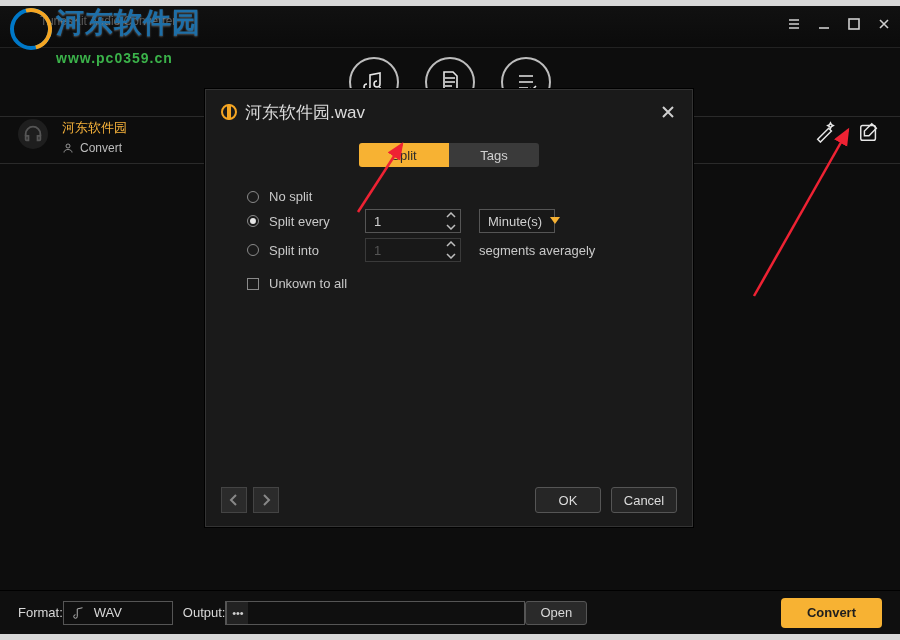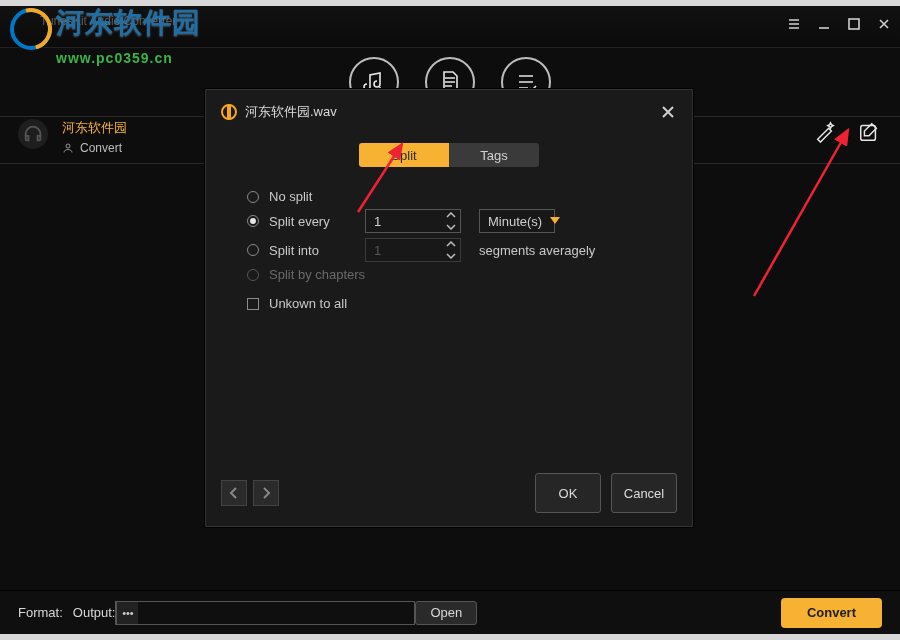--- a/index.html
+++ b/index.html
@@ -38,21 +38,21 @@
   .ricon svg{ stroke:#e6e6e6; fill:none; stroke-width:1.6;}
 
   .divider { height:1px; background:#2a2a2a; margin:0 0 0 0;}
 
   
   .modal { position:absolute; left:204px; top:88px; width:490px; height:440px; background:#1a1a1a; border:1px solid #000; box-shadow:0 0 0 1px #333 inset; padding:10px 16px 14px 16px;}
   .mhead { display:flex; align-items:center; justify-content:space-between; height:26px;}
   .mhead-left{display:flex; align-items:center; gap:8px;}
   .app-ico{width:16px;height:16px;border-radius:50%;border:2px solid #f5a623;position:relative;}
   .app-ico:after{content:"";position:absolute;left:4px;top:-2px;width:4px;height:16px;background:#f5a623;border-radius:2px;}
-  .mtitle{ color:#dcdcdc; font-size:13px;}
+  .mtitle{ color:#dcdcdc; font-size:17px;}
   .mclose{ width:18px; height:18px; cursor:pointer; display:flex; align-items:center; justify-content:center;}
   .mclose svg{ stroke:#cfcfcf; stroke-width:2; }
 
   .tabs { margin:18px auto 22px; width:180px; height:24px; display:flex; border-radius:3px; overflow:hidden;}
   .tab { flex:1; display:flex; align-items:center; justify-content:center; font-size:13px; cursor:pointer;}
   .tab.active{ background:#f7b233; color:#2b2b2b;}
   .tab.inactive{ background:#3a3a3a; color:#d0d0d0;}
 
   .opts{ padding:0 26px; display:flex; flex-direction:column; gap:5px; color:#c9c9c9; font-size:13px;}
   .optline{ display:flex; align-items:center; gap:18px;}
@@ -71,21 +71,21 @@
   .select .ar{ width:18px; display:flex; align-items:center; justify-content:center;}
   .select .ar svg{ fill:#f7b233;}
   .seglabel{ color:#c9c9c9;}
   .check{ width:12px; height:12px; border:1.5px solid #8a8a8a; margin-right:10px; cursor:pointer;}
 
   .mfoot{ position:absolute; left:16px; right:16px; bottom:14px; display:flex; align-items:center;}
   .navs{ display:flex; gap:6px;}
   .navbtn{ width:26px; height:26px; background:#2b2b2b; border:1px solid #444; display:flex; align-items:center; justify-content:center; cursor:pointer;}
   .navbtn svg{ stroke:#888; fill:none; stroke-width:2;}
   .footbtns{ margin-left:auto; display:flex; gap:10px;}
-  .btn{ min-width:66px; height:40px; border:1px solid #555; background:#262626; color:#dcdcdc; font-size:13px; display:flex; align-items:center; justify-content:center; border-radius:3px; cursor:pointer;}
+  .btn{ min-width:66px; height:26px; border:1px solid #555; background:#262626; color:#dcdcdc; font-size:13px; display:flex; align-items:center; justify-content:center; border-radius:3px; cursor:pointer;}
 
   
   .bottombar{ position:absolute; left:0; right:0; bottom:6px; height:44px; background:#0f0f0f; border-top:1px solid #000; display:flex; align-items:center; padding:0 18px; gap:0; font-size:13px; color:#d8d8d8;}
   .fmtlabel{}
   .fmtbox{ width:110px; height:24px; border:1px solid #555; display:flex; align-items:center; gap:8px; padding:0 8px; cursor:pointer;}
   .fmtbox svg{ stroke:#bdbdbd; fill:none; stroke-width:1.6;}
   .outlabel{ margin-left:10px;}
   .outbox{ width:300px; height:24px; border:1px solid #555; display:flex; align-items:center; overflow:hidden;}
   .outbox .path{ flex:1; padding:0 8px; white-space:nowrap; overflow:hidden; text-overflow:ellipsis; color:#cfcfcf;}
   .outbox .more{ width:22px; height:100%; border-left:1px solid #555; background:#222; display:flex; align-items:center; justify-content:center; cursor:pointer;}
@@ -265,26 +265,20 @@
             <div>
               <svg width="10" height="6" viewBox="0 0 10 6">
                 <path d="M1 1l4 4 4-4"></path>
               </svg>
             </div>
           </div>
       </div>
       <span class="seglabel">segments averagely</span>
     </div>
 
-    <div class="optline">
-      <span class="olabel dim">
-          <span class="radio" style="border-color:#555"></span>
-          <span>Split by chapters</span>
-        </span>
-    </div>
 
     <div style="height:4px"></div>
 
     <div class="optline">
       <span class="olabel">
           <span class="check"></span>
           <span>Unkown to all</span>
         </span>
     </div>
   </div>
@@ -321,20 +315,26 @@
   <defs>
       <marker id="ah2" markerWidth="8" markerHeight="8" refX="6" refY="3" orient="auto">
         <path d="M0 0L7 3L0 6z" fill="#e23"></path>
       </marker>
     </defs>
   <path d="M6 174 L100 8" stroke="#e23" stroke-width="2.5" fill="none" marker-end="url(#ah2)"></path>
 </svg>
 
 <div class="bottombar">
   <span class="fmtlabel">Format:</span>
+  <div class="fmtbox">
+    <svg width="14" height="14" viewBox="0 0 24 24">
+        <path d="M9 18a3 3 0 1 1-3-3M9 18V5l9-2"></path>
+      </svg>
+    <span>WAV</span>
+  </div>
   <span class="outlabel">Output:</span>
   <div class="outbox">
     <div class="more">
         <span style="color:#cfcfcf;font-size:11px">•••</span>
       </div>
   </div>
   <div class="openbtn">Open</div>
   <div class="convertbtn">Convert</div>
 </div>
 

